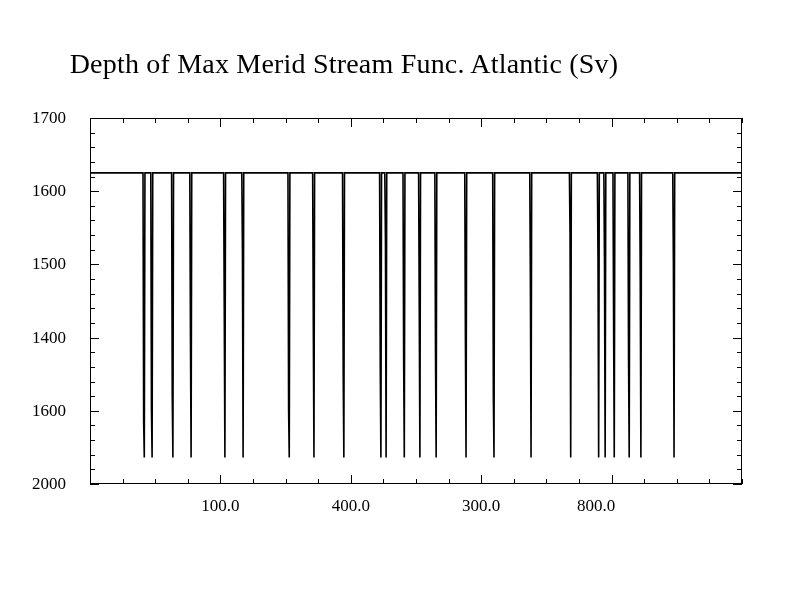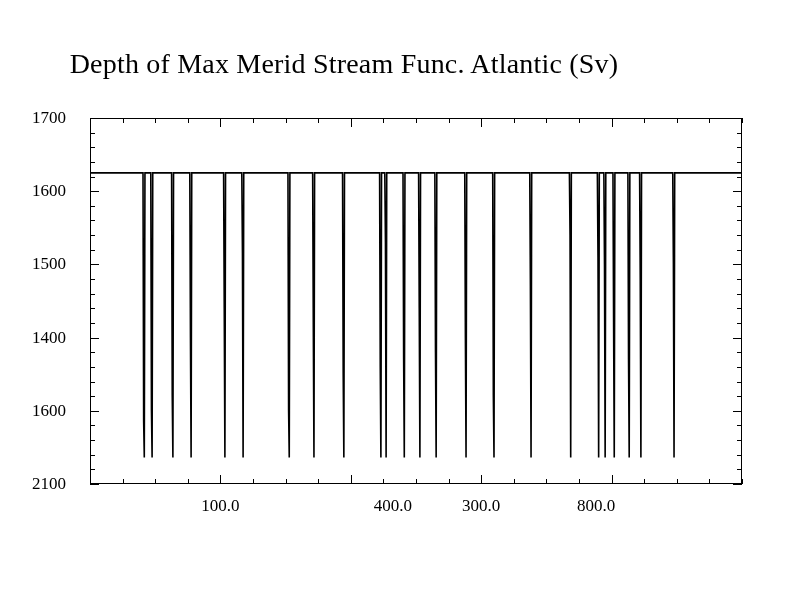--- a/index.html
+++ b/index.html
@@ -294,21 +294,21 @@
       <div class="xtick-minor-t" style="left: 619.4px;"></div>
       <div class="xtick-minor" style="left: 652px;"></div>
       <div class="xtick-minor-t" style="left: 652px;"></div>
     </div>
   <div class="label-layer" id="label-layer">
       <div class="ylabel" style="top: 118px;">1700</div>
       <div class="ylabel" style="top: 191.2px;">1600</div>
       <div class="ylabel" style="top: 264.4px;">1500</div>
       <div class="ylabel" style="top: 337.6px;">1400</div>
       <div class="ylabel" style="top: 410.8px;">1600</div>
-      <div class="ylabel" style="top: 484px;">2100</div>
+      <div class="ylabel" style="top: 484px;">2000</div>
       <div class="xlabel" style="left: 220.4px;">100.0</div>
-      <div class="xlabel" style="left: 350.8px; margin-left: 42px;">400.0</div>
+      <div class="xlabel" style="left: 350.8px;">400.0</div>
       <div class="xlabel" style="left: 481.2px;">300.0</div>
       <div class="xlabel" style="left: 596px;">800.0</div>
     </div>
 
 
 </div>
 
 </body></html>

